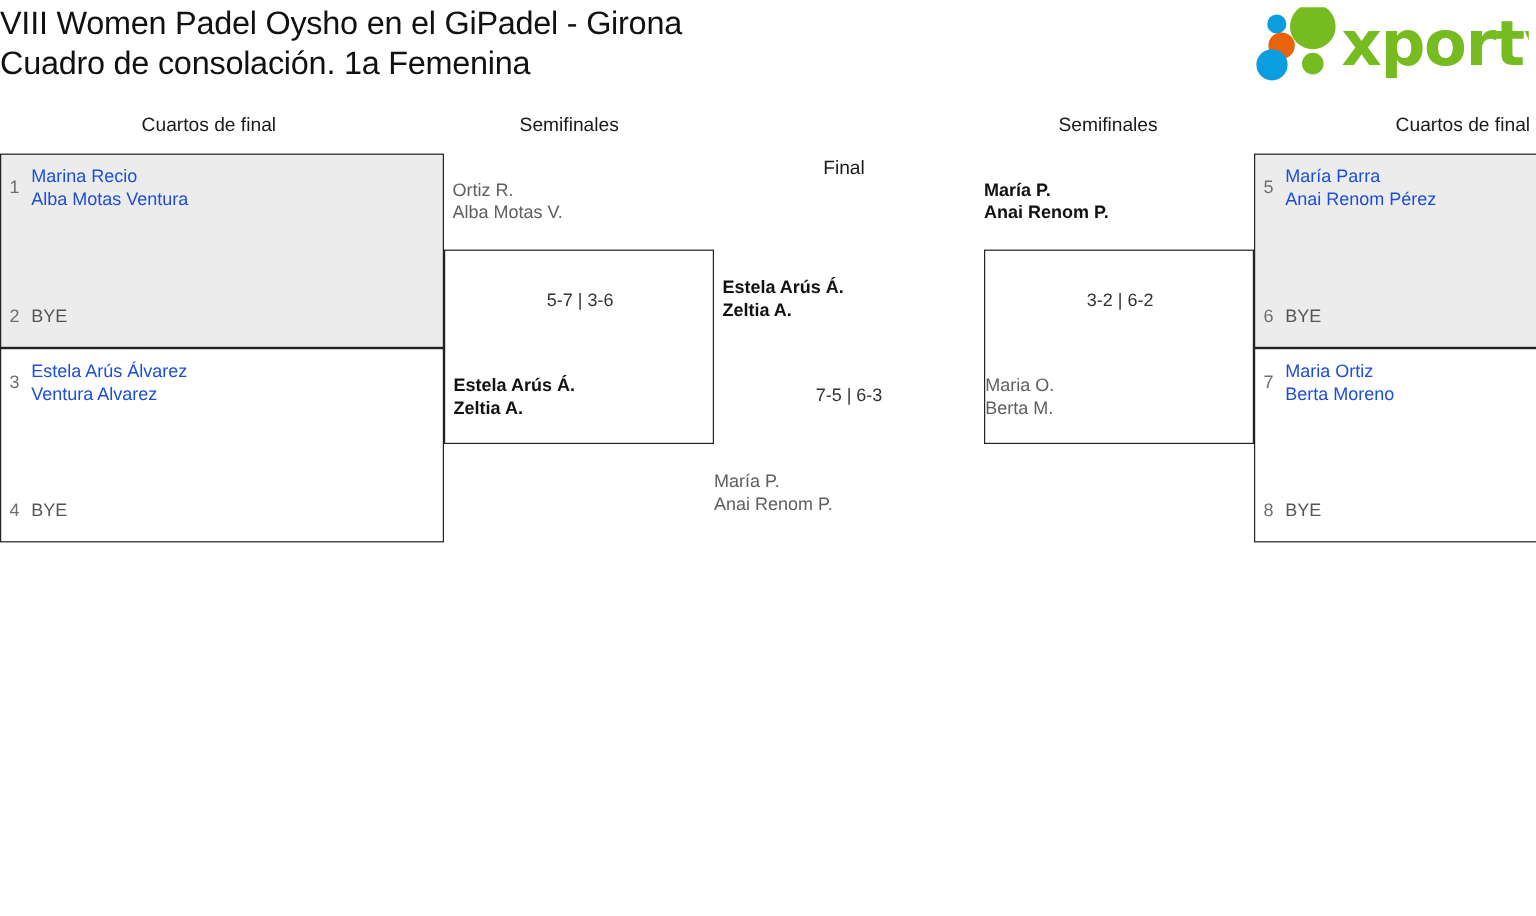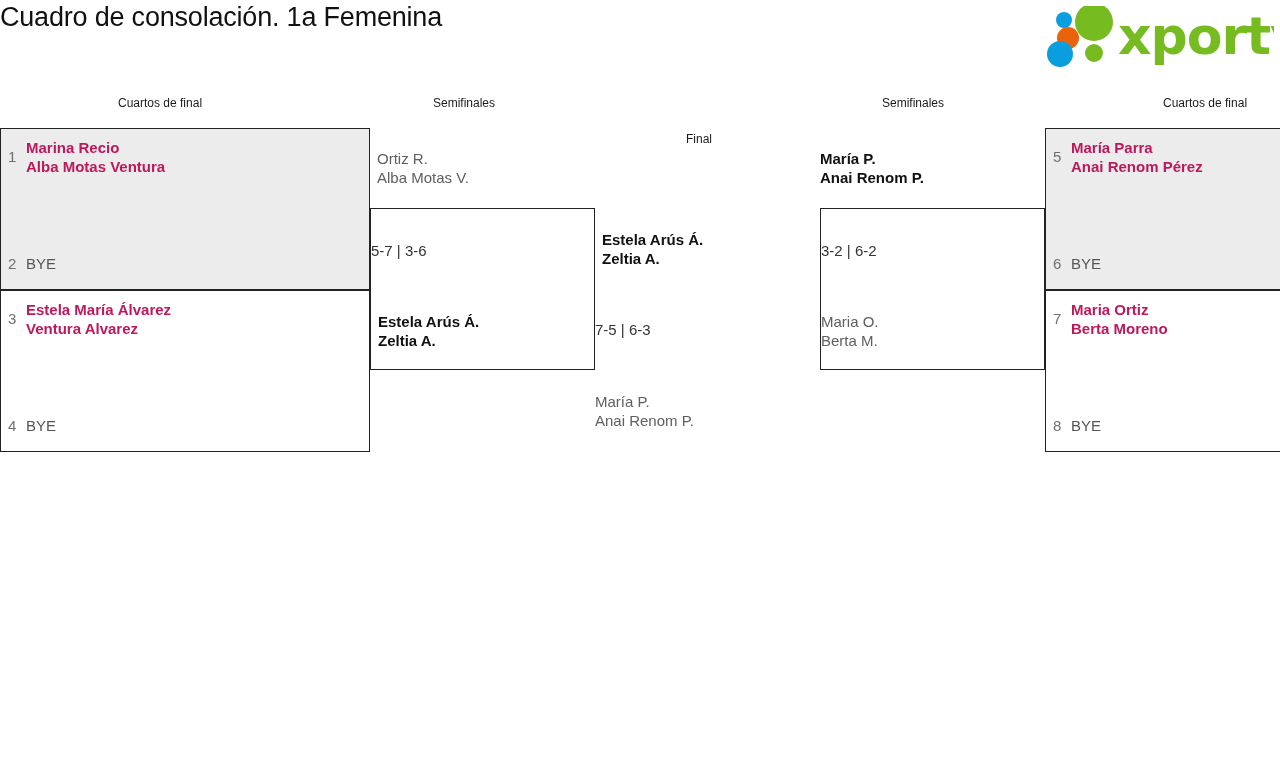--- a/index.html
+++ b/index.html
@@ -31,21 +31,21 @@
   .logo {
     position: absolute; right: 6px; top: 6px;
     width: 228px; height: 62px;
   }
   .logo svg { display: block; }
 
   
   .round-head {
     position: absolute;
     top: 96px;
-    font-size: 12px;
+    font-size: 16px;
     color: #1b1b1b;
     white-space: nowrap;
   }
 
   
   .box {
     position: absolute;
     border: 1px solid #222222;
     background: #ffffff;
   }
@@ -62,22 +62,22 @@
     color: #6f6f6f;
     width: 18px;
     flex: 0 0 18px;
     text-align: left;
     line-height: 19px;
   }
   .seed.two-line { padding-top: 9px; }
   .names {
     font-size: 15px;
     line-height: 19px;
-    color: #be185d;
-    font-weight: 700;
+    color: #1d4ed8;
+    font-weight: 400;
     white-space: nowrap;
   }
   .names.bye {
     font-weight: 400;
     color: #555555;
     text-align: right;
   }
 
   
   .entry {
@@ -88,29 +88,30 @@
   }
   .entry.winner { font-weight: 700; color: #111111; }
   .entry.loser  { font-weight: 400; color: #606060; }
   .entry.right  { }
 
   .score {
     position: absolute;
     font-size: 15px;
     color: #333333;
     white-space: nowrap;
-    text-align: left;
+    text-align: center;
   }
 </style>
 </head>
 <body>
 
 <div class="page">
 
   <div class="title-block">
+    <div class="title-line l1">VIII Women Padel Oysho en el GiPadel - Girona</div>
     <div class="title-line">Cuadro de consolación. 1a Femenina</div>
   </div>
 
   <div class="logo">
     <svg width="228" height="62" viewBox="0 0 228 62">
       <circle cx="18" cy="14" r="8" fill="#0a9ede"></circle>
       <circle cx="48" cy="16" r="19" fill="#76bc21"></circle>
       <circle cx="22" cy="32" r="11" fill="#e8630a"></circle>
       <circle cx="14" cy="48" r="13" fill="#0a9ede"></circle>
       <circle cx="48" cy="47" r="9" fill="#76bc21"></circle>
@@ -135,21 +136,21 @@
     <div class="slot" style="left:7px; top:125px;">
       <span class="seed">2</span>
       <span class="names bye">BYE</span>
     </div>
   </div>
 
   <div class="box" style="left:0px; top:290px; width:370px; height:162px;">
     <div class="slot" style="left:7px; top:9px;">
       <span class="seed two-line">3</span>
       <span class="names">
-        <span>Estela María Álvarez</span><br>
+        <span>Estela Arús Álvarez</span><br>
         <span>Ventura Alvarez</span>
       </span>
     </div>
     <div class="slot" style="left:7px; top:125px;">
       <span class="seed">4</span>
       <span class="names bye">BYE</span>
     </div>
   </div>
 
   <div class="entry loser" style="left:377px; top:149px;">

